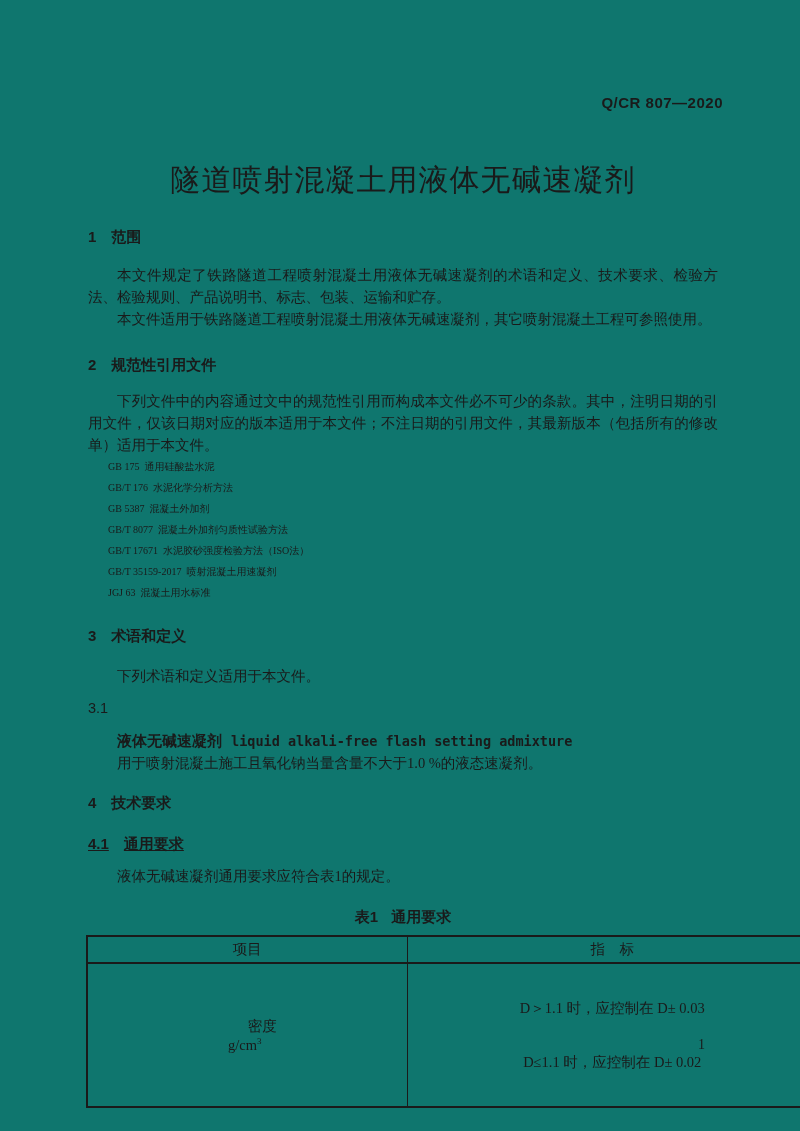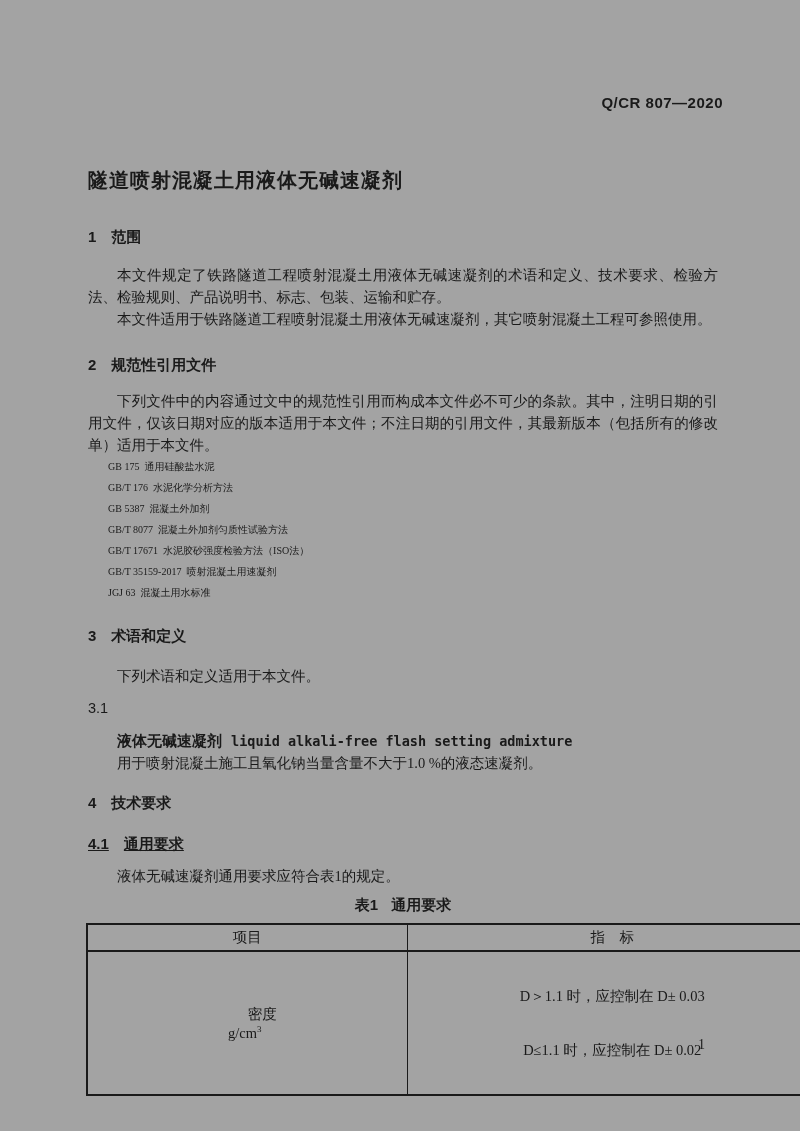--- a/index.html
+++ b/index.html
@@ -1,21 +1,21 @@
 <!DOCTYPE html>
 <html lang="zh"><head>
 <meta charset="utf-8">
 <style>
   * { margin: 0; padding: 0; box-sizing: border-box; }
   html, body { background: #e8e8e8; }
   .page {
     position: relative;
     width: 800px;
     height: 1131px;
-    background: #a3a3a3;
+    background: #0f766e;
     color: #1a1a1a;
     font-family: "Liberation Serif", "DejaVu Serif", serif;
     overflow: hidden;
     margin: 0 auto;
   }
   .doc-number {
     position: absolute;
     top: 94px;
     right: 77px;
     font-family: "Liberation Sans", "DejaVu Sans", sans-serif;
@@ -26,23 +26,24 @@
   }
   .content {
     position: absolute;
     top: 0;
     left: 88px;
     width: 630px;
     padding-top: 164px;
   }
   .title {
     font-family: "Liberation Sans", "DejaVu Sans", sans-serif;
-    font-weight: bold;
-    font-size: 20px;
+    font-weight: normal;
+    font-size: 30px;
     line-height: 32px;
+    text-align: center;
     letter-spacing: 1px;
   }
   .sec-heading {
     font-family: "Liberation Sans", "DejaVu Sans", sans-serif;
     font-weight: bold;
     font-size: 15px;
     line-height: 22px;
   }
   .sec-heading .h-text { margin-left: 15px; }
   .body-para {
@@ -131,21 +132,21 @@
   .mt-p1   { margin-top: 16px; }
   .mt-h2   { margin-top: 24px; }
   .mt-p3   { margin-top: 14px; }
   .mt-h3   { margin-top: 22px; }
   .mt-intro{ margin-top: 18px; }
   .mt-cl   { margin-top: 11px; }
   .mt-term { margin-top: 12px; }
   .mt-h4   { margin-top: 18px; }
   .mt-h41  { margin-top: 19px; text-decoration: underline; }
   .mt-preq { margin-top: 10px; }
-  .mt-cap  { margin-top: 8px; }
+  .mt-cap  { margin-top: 20px; }
 </style>
 </head>
 <body>
 
 <div class="page">
 
   <div class="doc-number">Q/CR 807—2020</div>
 
   <div class="content">
 

